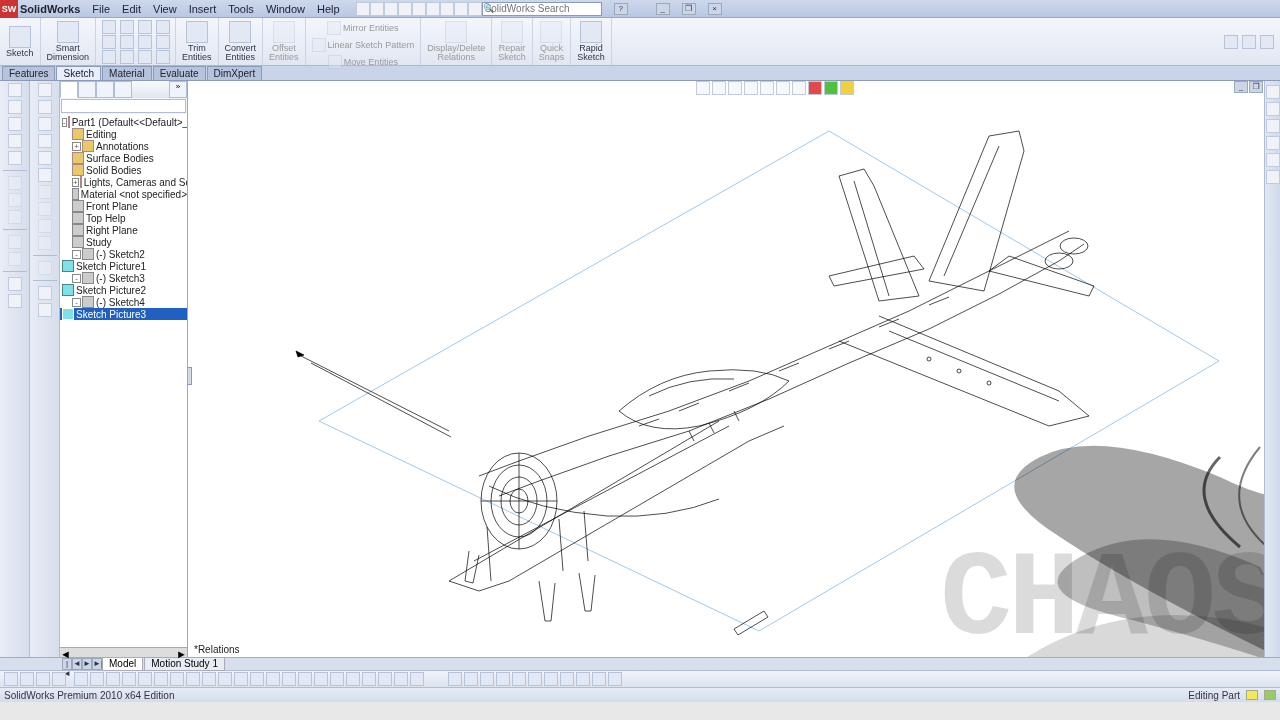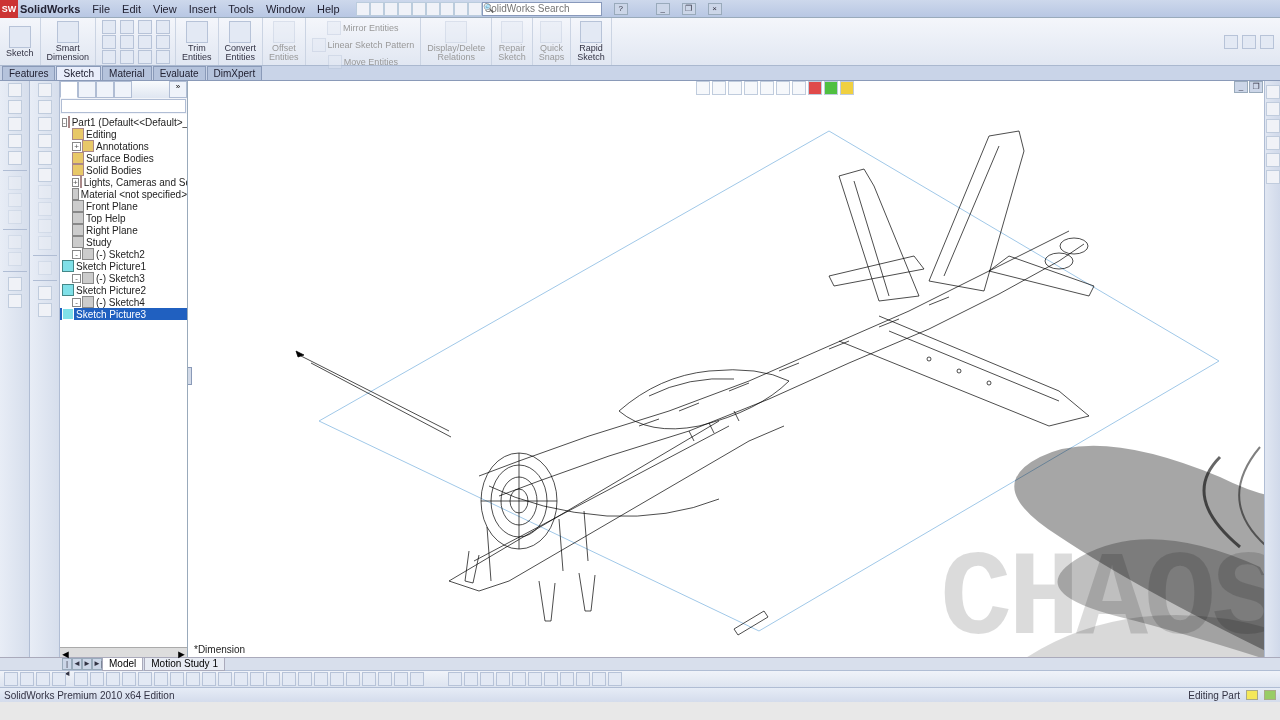--- a/index.html
+++ b/index.html
@@ -449,21 +449,21 @@
 
         <line x1="500" y1="350" x2="505" y2="360"></line>
         <line x1="520" y1="342" x2="525" y2="352"></line>
         <line x1="545" y1="330" x2="550" y2="340"></line>
 
         <path d="M 545 548 l 30 -18 l 4 6 l -30 18 z"></path>
         <path d="M 118 278 l -6 -3"></path>
       </g>
     </svg>
 
-    <div class="view-label">*Dimension</div>
+    <div class="view-label">*Relations</div>
 
     <div class="taskpane">
       <div class="ltb-icon"></div>
       <div class="ltb-icon"></div>
       <div class="ltb-icon"></div>
       <div class="ltb-icon"></div>
       <div class="ltb-icon"></div>
       <div class="ltb-icon"></div>
     </div>
   </div>

